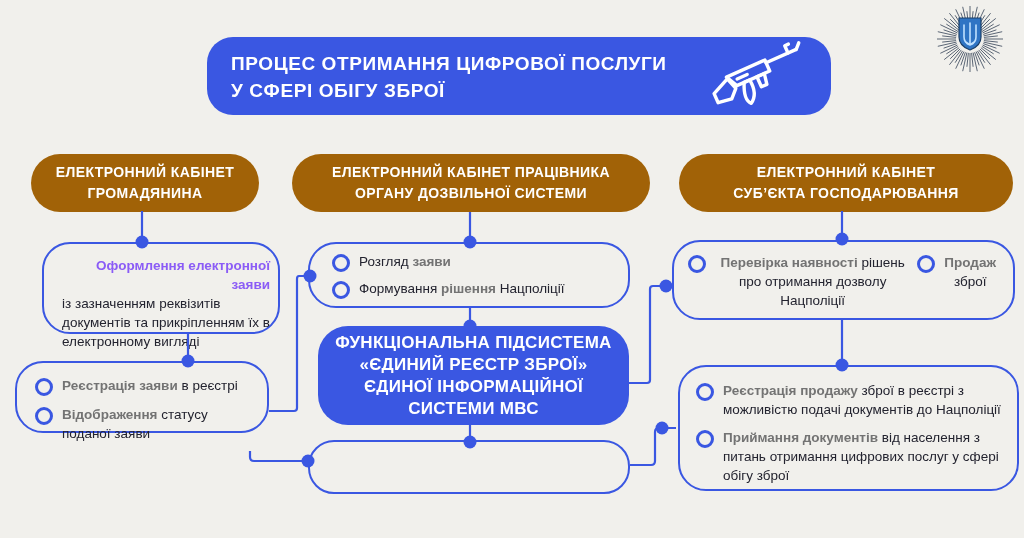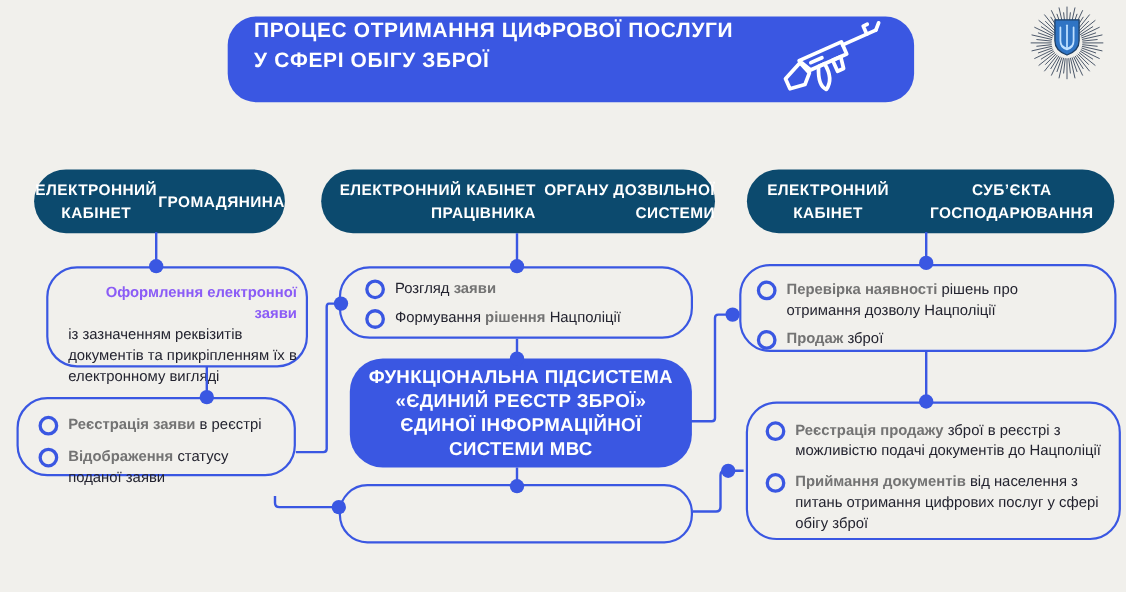--- a/index.html
+++ b/index.html
@@ -5,54 +5,54 @@
   html,body{margin:0;padding:0;}
   body{
     width:1024px;height:538px;position:relative;overflow:hidden;
     background:#f1f0ec;
     font-family:"Liberation Sans","DejaVu Sans",sans-serif;
     color:#23232f;
   }
   .abs{position:absolute;box-sizing:border-box;}
   
   .title-box{
-    left:207px;top:15px;width:624px;height:78px;
+    left:207px;top:37px;width:624px;height:78px;
     background:#3a57e2;border-radius:26px;
     color:#fff;font-weight:bold;font-size:19px;letter-spacing:.6px;
-    padding:0 0 0 24px;line-height:27px;z-index:2;
+    padding:13px 0 0 24px;line-height:27px;z-index:2;
   }
   .title-ak{position:absolute;right:14px;top:2px;width:112px;height:74px;}
   
   .badge{left:933px;top:4px;width:74px;height:70px;z-index:2;}
   
   .hdr{
-    background:#0c4a6e;border-radius:29px;color:#fff;
+    background:#a16207;border-radius:29px;color:#fff;
     font-weight:bold;font-size:14px;letter-spacing:.4px;line-height:21px;
-    display:flex;flex-direction:row;align-items:center;justify-content:center;
+    display:flex;flex-direction:column;align-items:center;justify-content:center;
     text-align:center;z-index:2;
   }
   .hdr1{left:31px;top:154px;width:228px;height:58px;}
   .hdr2{left:292px;top:154px;width:358px;height:58px;text-align:right;}
   .hdr3{left:679px;top:154px;width:334px;height:58px;}
   
   .wbox{
     background:#f1f0ec;border:2px solid #3a57e2;border-radius:28px;
     font-size:13.5px;line-height:19px;z-index:2;
   }
   .lead{color:#737373;font-weight:bold;}
   .lead-block{display:block;color:#8b5cf6;font-weight:bold;text-align:right;}
   .b1{left:42px;top:242px;width:238px;height:92px;padding:12px 8px 10px 18px;}
   .b2{left:15px;top:361px;width:254px;height:72px;padding:13px 10px 10px 18px;
       display:flex;flex-direction:column;gap:9px;}
   .mb1{left:308px;top:242px;width:322px;height:66px;padding:6px 10px 6px 22px;
       display:flex;flex-direction:column;justify-content:center;gap:7px;}
   .mb2{left:308px;top:440px;width:322px;height:54px;border-radius:26px;
       padding:5px 10px 4px 26px;font-size:13px;line-height:15.5px;}
-  .r1{left:672px;top:240px;width:343px;height:80px;padding:11px 28px 8px 14px;
-      display:flex;flex-direction:column;gap:7px;}
+  .r1{left:672px;top:240px;width:343px;height:80px;padding:11px 17px 8px 14px;
+      display:flex;flex-direction:row;gap:7px;text-align:center;}
   .r2{left:678px;top:365px;width:341px;height:126px;padding:14px 8px 8px 16px;
       display:flex;flex-direction:column;gap:9px;}
   
   .item{display:flex;align-items:flex-start;gap:9px;}
   .ring{
     width:12px;height:12px;border:3px solid #3a57e2;border-radius:50%;
     flex:0 0 auto;margin-top:2px;background:transparent;
   }
   
   .erz{

